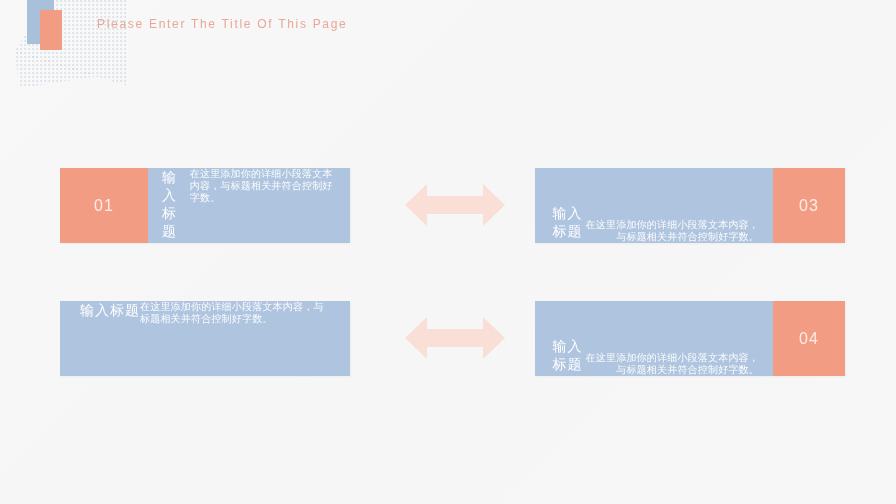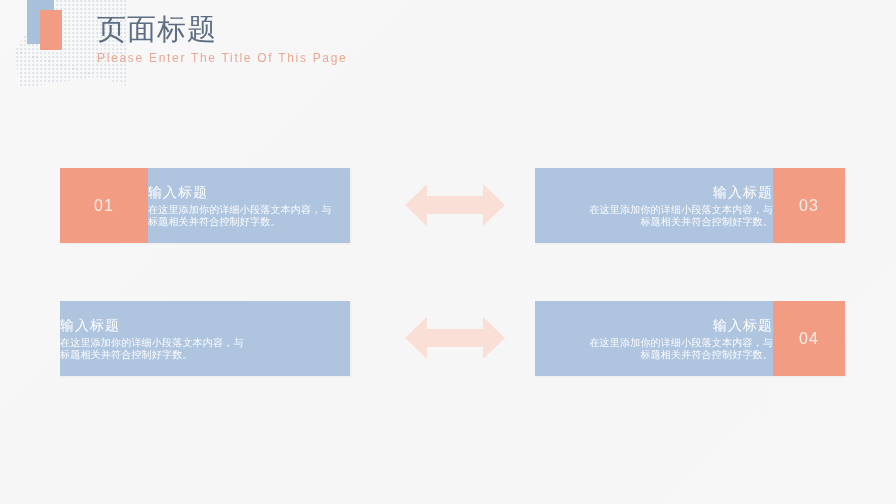--- a/index.html
+++ b/index.html
@@ -117,23 +117,23 @@
     font-size: 16px;
     color: #fdece5;
     letter-spacing: 1px;
     font-family: "Liberation Sans", "DejaVu Sans", sans-serif;
   }
 
   .text-box {
     flex: 1 1 auto;
     background: #afc5df;
     display: flex;
-    flex-direction: column;
+    flex-direction: row;
     justify-content: center;
-    padding: 0 0;
+    padding: 0 14px;
     box-sizing: border-box;
   }
   .text-box.align-left { align-items: flex-start; text-align: left; }
   .text-box.align-right { align-items: flex-end; text-align: right; }
 
   .card-title {
     font-size: 14px;
     line-height: 18px;
     color: #ffffff;
     letter-spacing: 1px;
@@ -176,21 +176,20 @@
         </clipPath>
       </defs>
       <rect x="0" y="0" width="130" height="100" fill="url(#dotpat)" clip-path="url(#triclip)"></rect>
       <rect x="0" y="0" width="130" height="100" fill="url(#dotpat)" clip-path="url(#triclip2)"></rect>
     </svg>
     <div class="deco-rect-blue"></div>
     <div class="deco-rect-orange"></div>
   </div>
 
   <div class="header">
-    <div class="page-title">页面标题</div>
     <div class="page-subtitle">Please Enter The Title Of This Page</div>
   </div>
 
   <div class="row row-1 card card-left">
     <div class="num-box">
       <span class="num">01</span>
     </div>
     <div class="text-box align-left">
       <div class="card-title">输入标题</div>
       <div class="card-desc">在这里添加你的详细小段落文本内容，与标题相关并符合控制好字数。</div>

